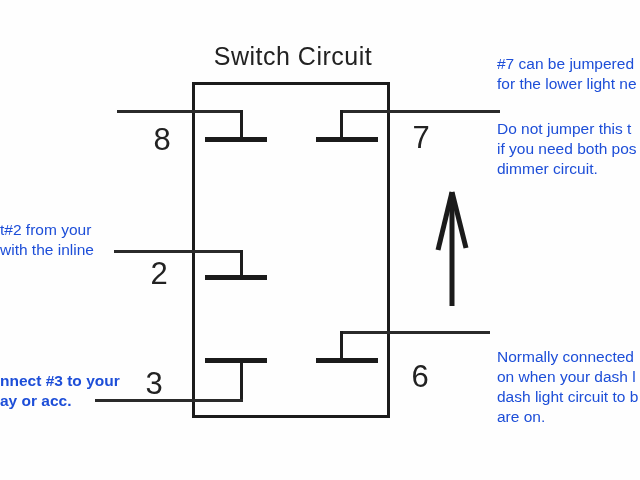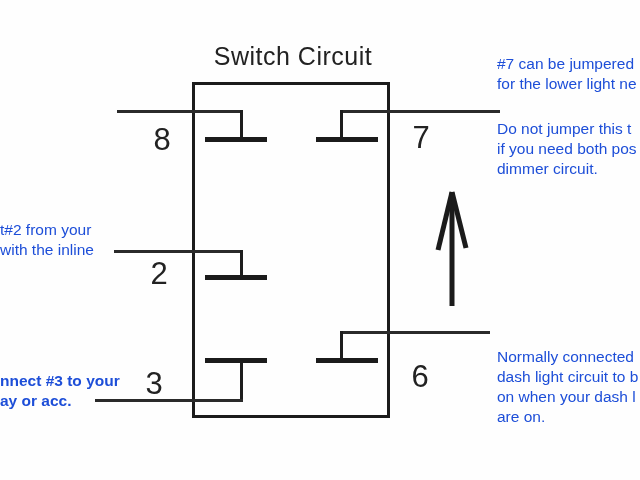--- a/index.html
+++ b/index.html
@@ -83,18 +83,18 @@
   </div>
 
   <div class="note" style="left:497px;top:119px;">
     <span class="ln">Do not jumper this t</span>
     <span class="ln">if you need both pos</span>
     <span class="ln">dimmer circuit.</span>
   </div>
 
   <div class="note" style="left:497px;top:319px;margin-top:28px;">
     <span class="ln">Normally connected</span>
+    <span class="ln">on when your dash l</span>
     <span class="ln">dash light circuit to b</span>
-    <span class="ln">on when your dash l</span>
     <span class="ln">are on.</span>
   </div>
 
 </div>
 
 </body></html>

